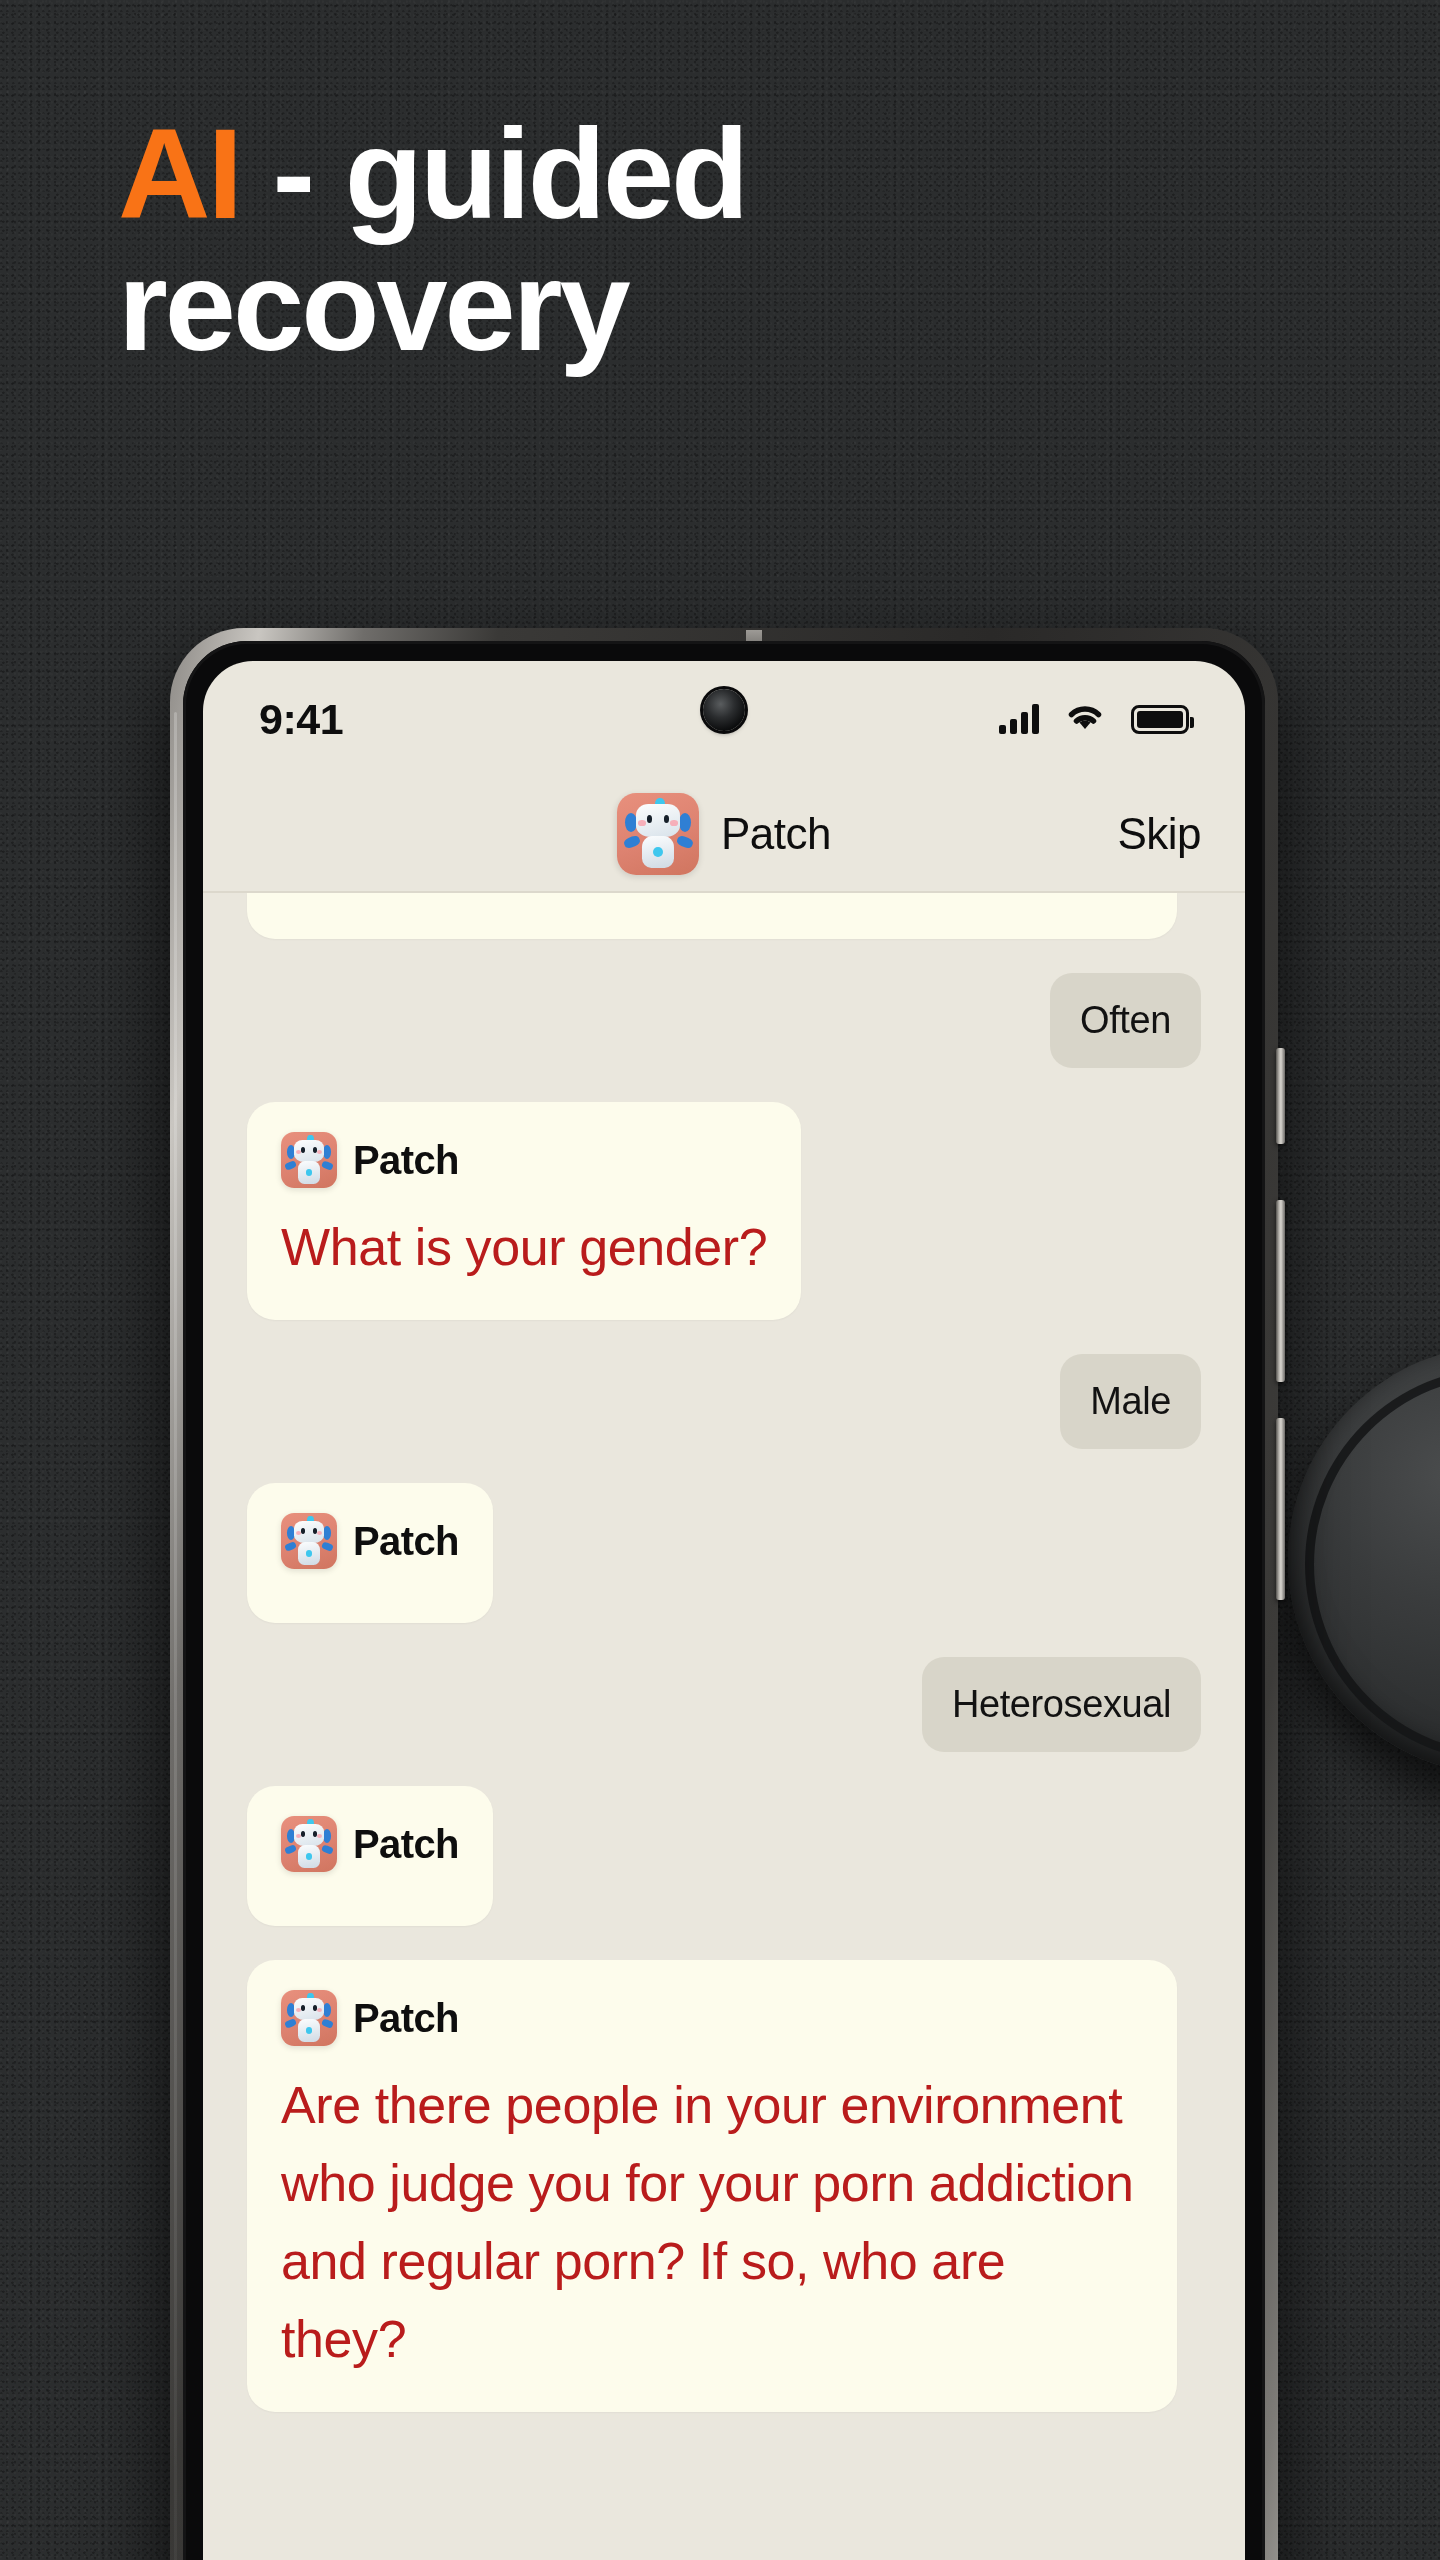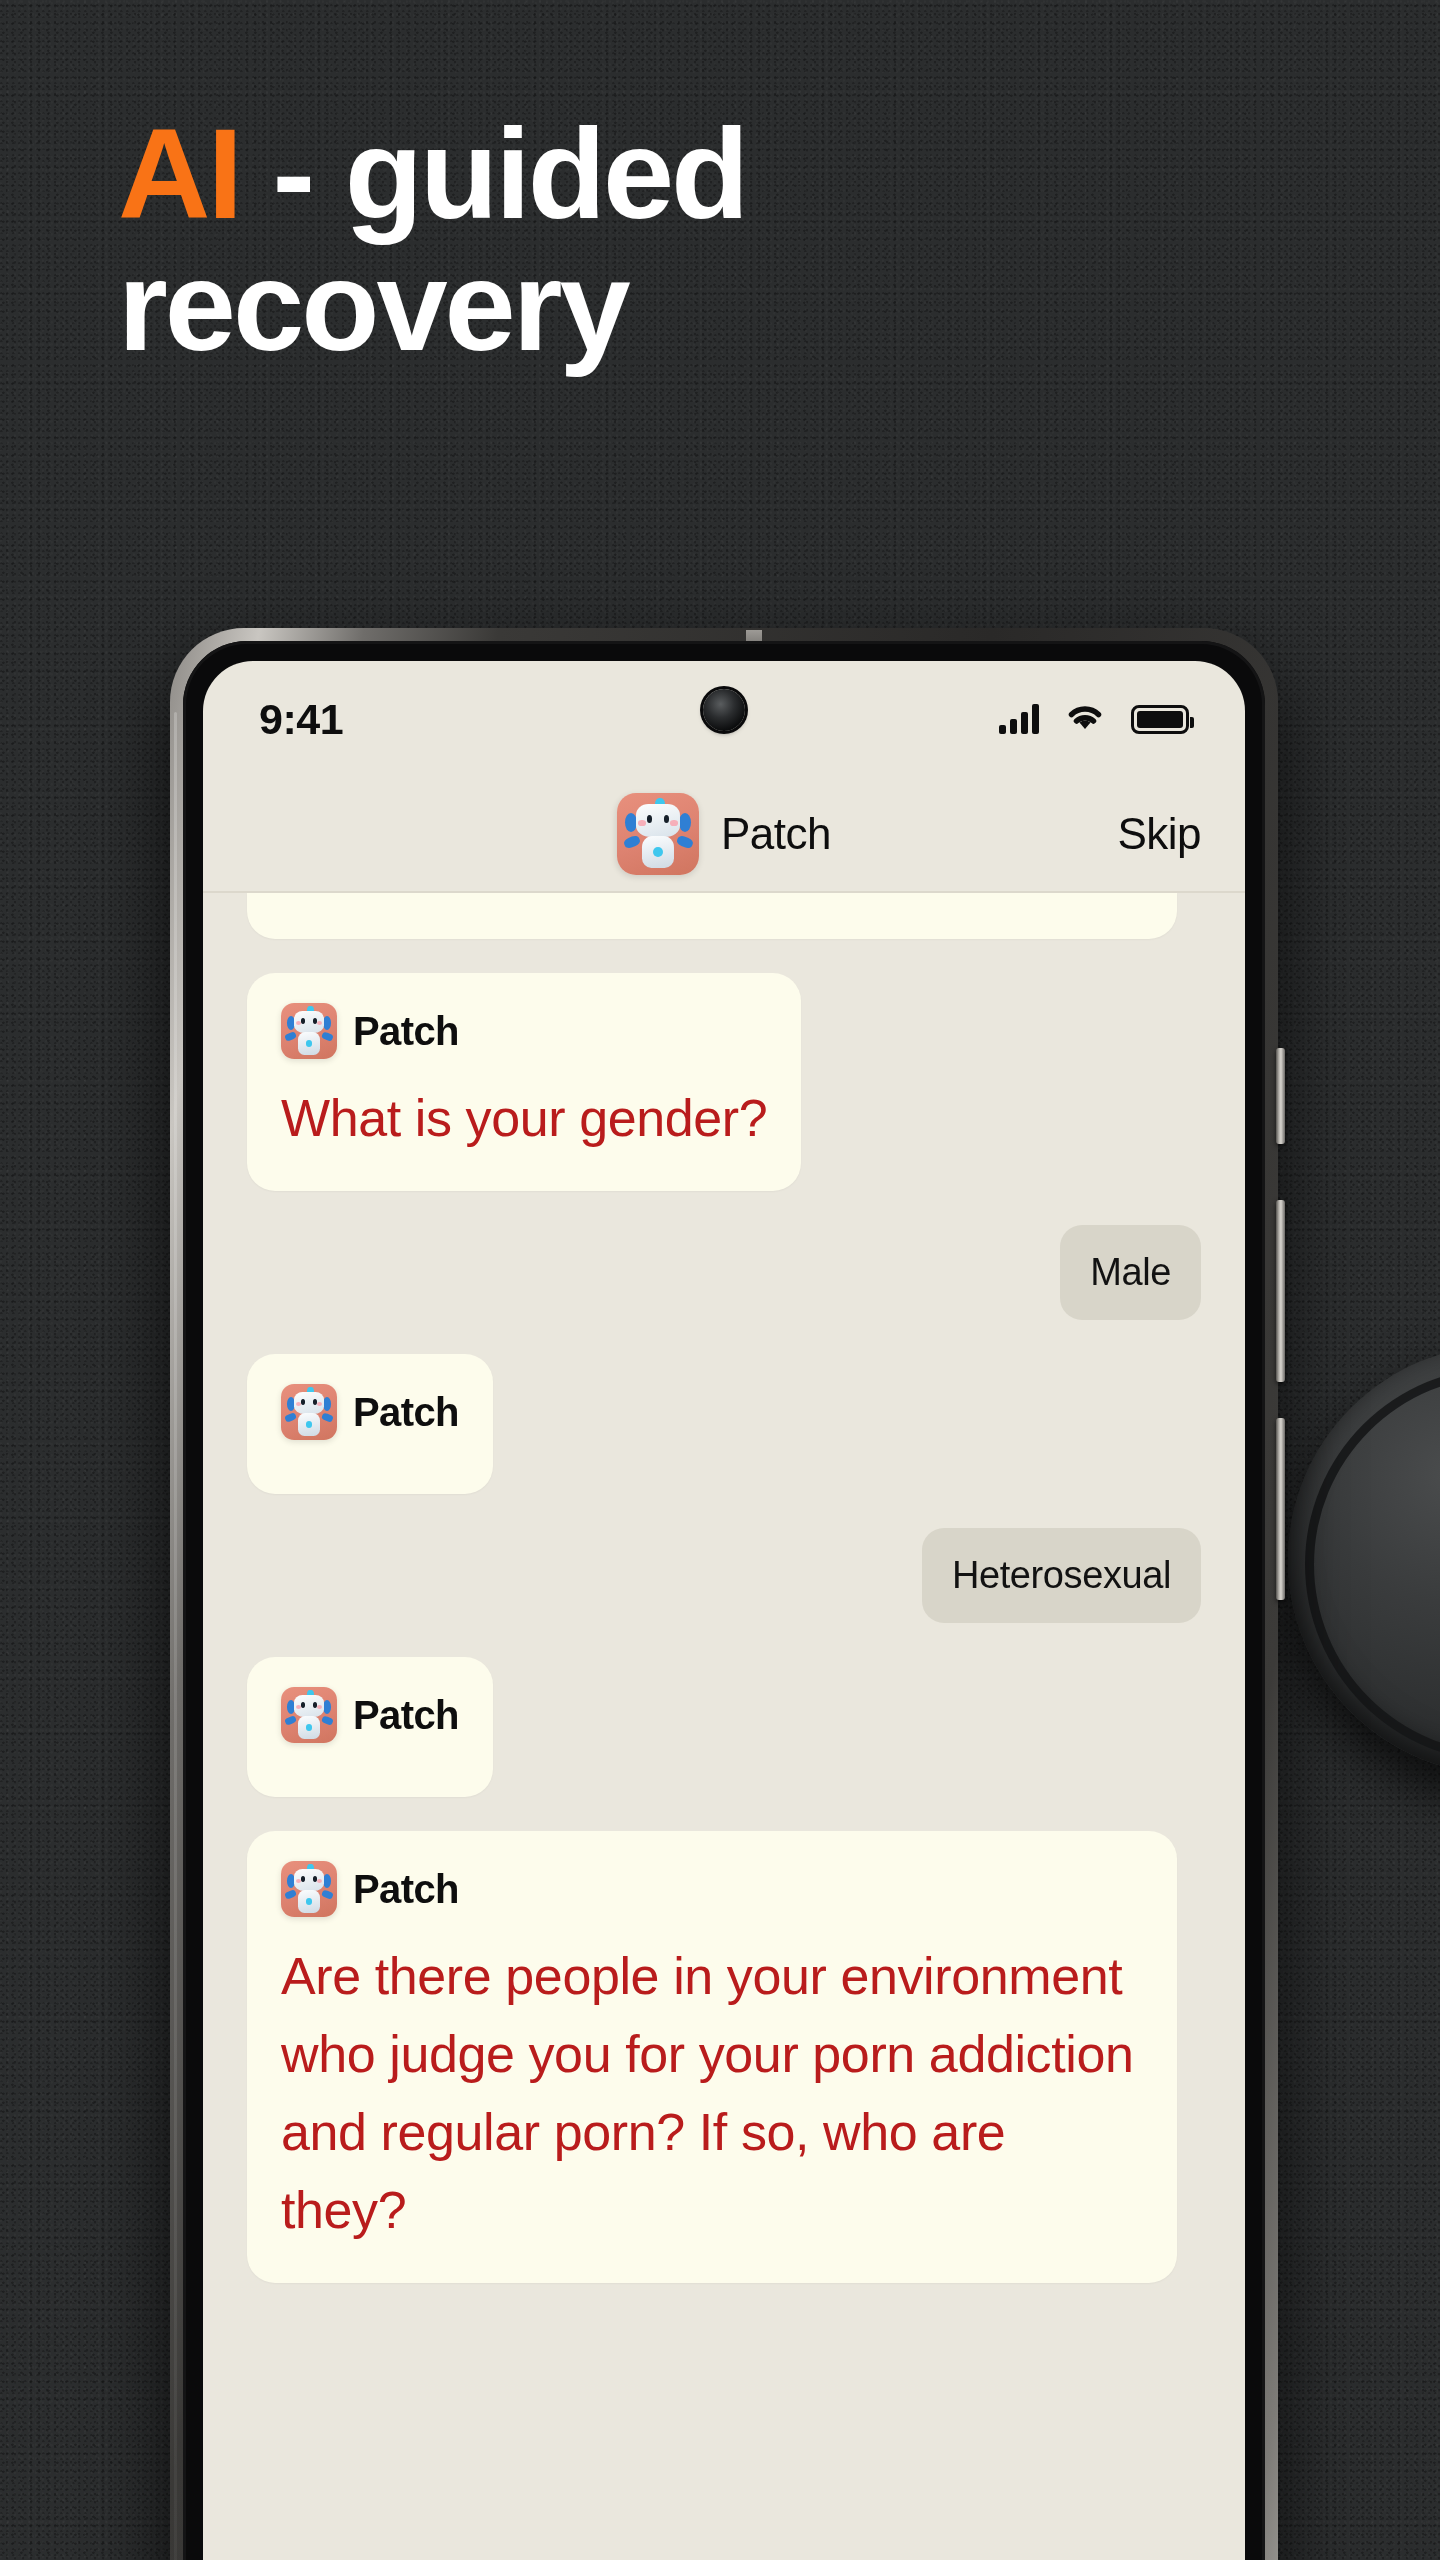--- a/index.html
+++ b/index.html
@@ -304,20 +304,23 @@
         </div>
         <button id="skip-button">Skip</button>
       </div>
 
       <div id="chat">
 
         <div class="row left" style="margin-top:0">
           <div class="bot-bubble clipped"></div>
         </div>
 
+        <div class="row right">
+          <div class="user-bubble">Often</div>
+        </div>
 
         <div class="row left">
           <div class="bot-bubble">
             <div class="bubble-head">
               <div class="patch-avatar sm">
                 <div class="bot">
                     <span class="antenna"></span>
                     <span class="ear-l"></span>
                     <span class="ear-r"></span>
                     <span class="head"></span>

